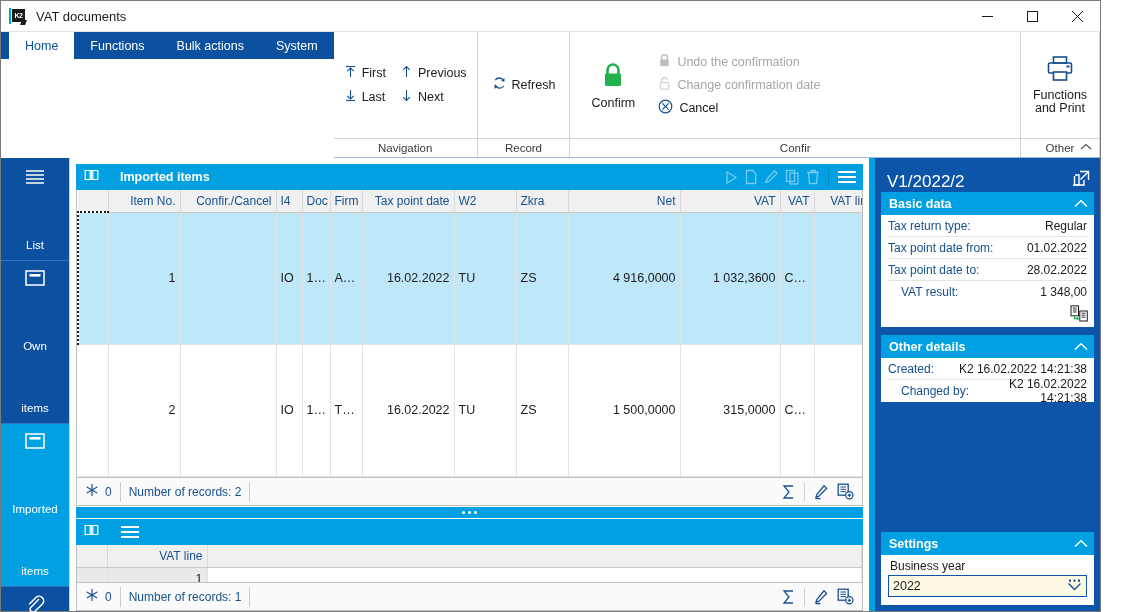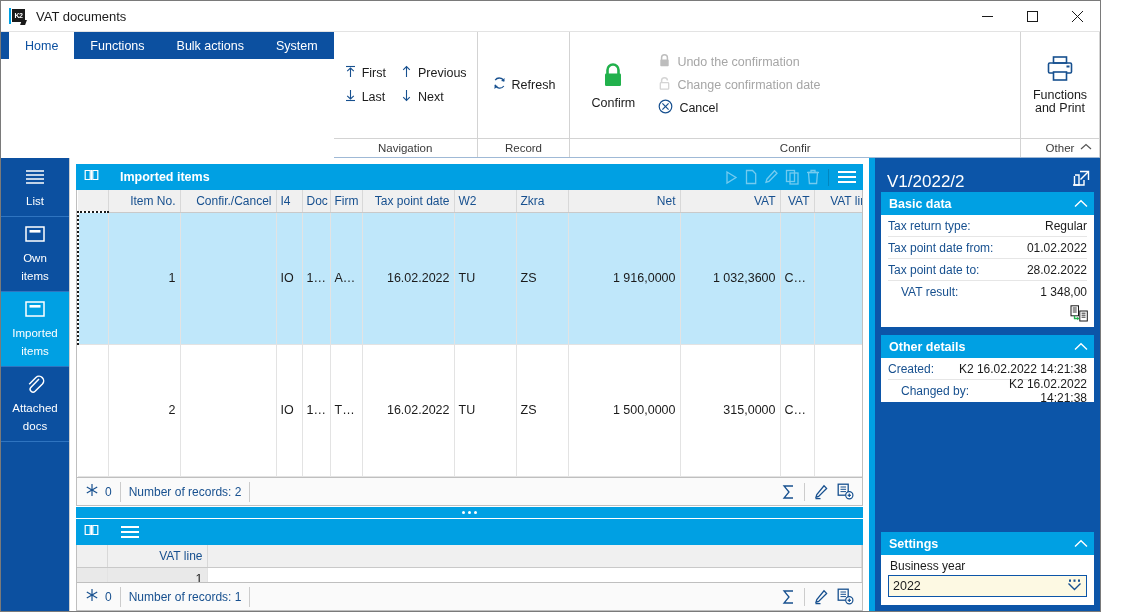--- a/index.html
+++ b/index.html
@@ -112,21 +112,21 @@
     width: 68px; flex: 0 0 68px; background: #0c50a0;
     display: flex; flex-direction: column; padding-top: 2px;
   }
   .railitem {
     display: flex; flex-direction: column; align-items: center; justify-content: center;
     color: #ffffff; font-size: 11.5px; line-height: 13px; text-align: center;
     padding: 7px 2px 8px; gap: 5px;
     border-bottom: 1px solid #2f74c0;
   }
   .railitem.active { background: #00a0e3; }
-  .railitem .rl { display: block; }
+  .railitem .rl { display: block; margin-top: 44px; }
 
   
   .center {
     flex: 1 1 auto; min-width: 0; background: #ffffff;
     display: flex; flex-direction: column;
     padding: 6px 6px 0 6px;
     border-left: 1px solid #cfcfcf;
   }
   .panel { display: flex; flex-direction: column; min-height: 0; }
   .panel.top { flex: 1 1 auto; }
@@ -539,21 +539,21 @@
               <tr class="sel">
                 <td class="selcell"></td>
                 <td>1</td>
                 <td></td>
                 <td class="l">IO</td>
                 <td class="l">1…</td>
                 <td class="l">A…</td>
                 <td>16.02.2022</td>
                 <td class="l">TU</td>
                 <td class="l">ZS</td>
-                <td>1 916,0000</td>
+                <td>4 916,0000</td>
                 <td>1 032,3600</td>
                 <td class="l">C…</td>
                 <td>1</td>
               </tr>
               <tr>
                 <td></td>
                 <td>2</td>
                 <td></td>
                 <td class="l">IO</td>
                 <td class="l">1…</td>

